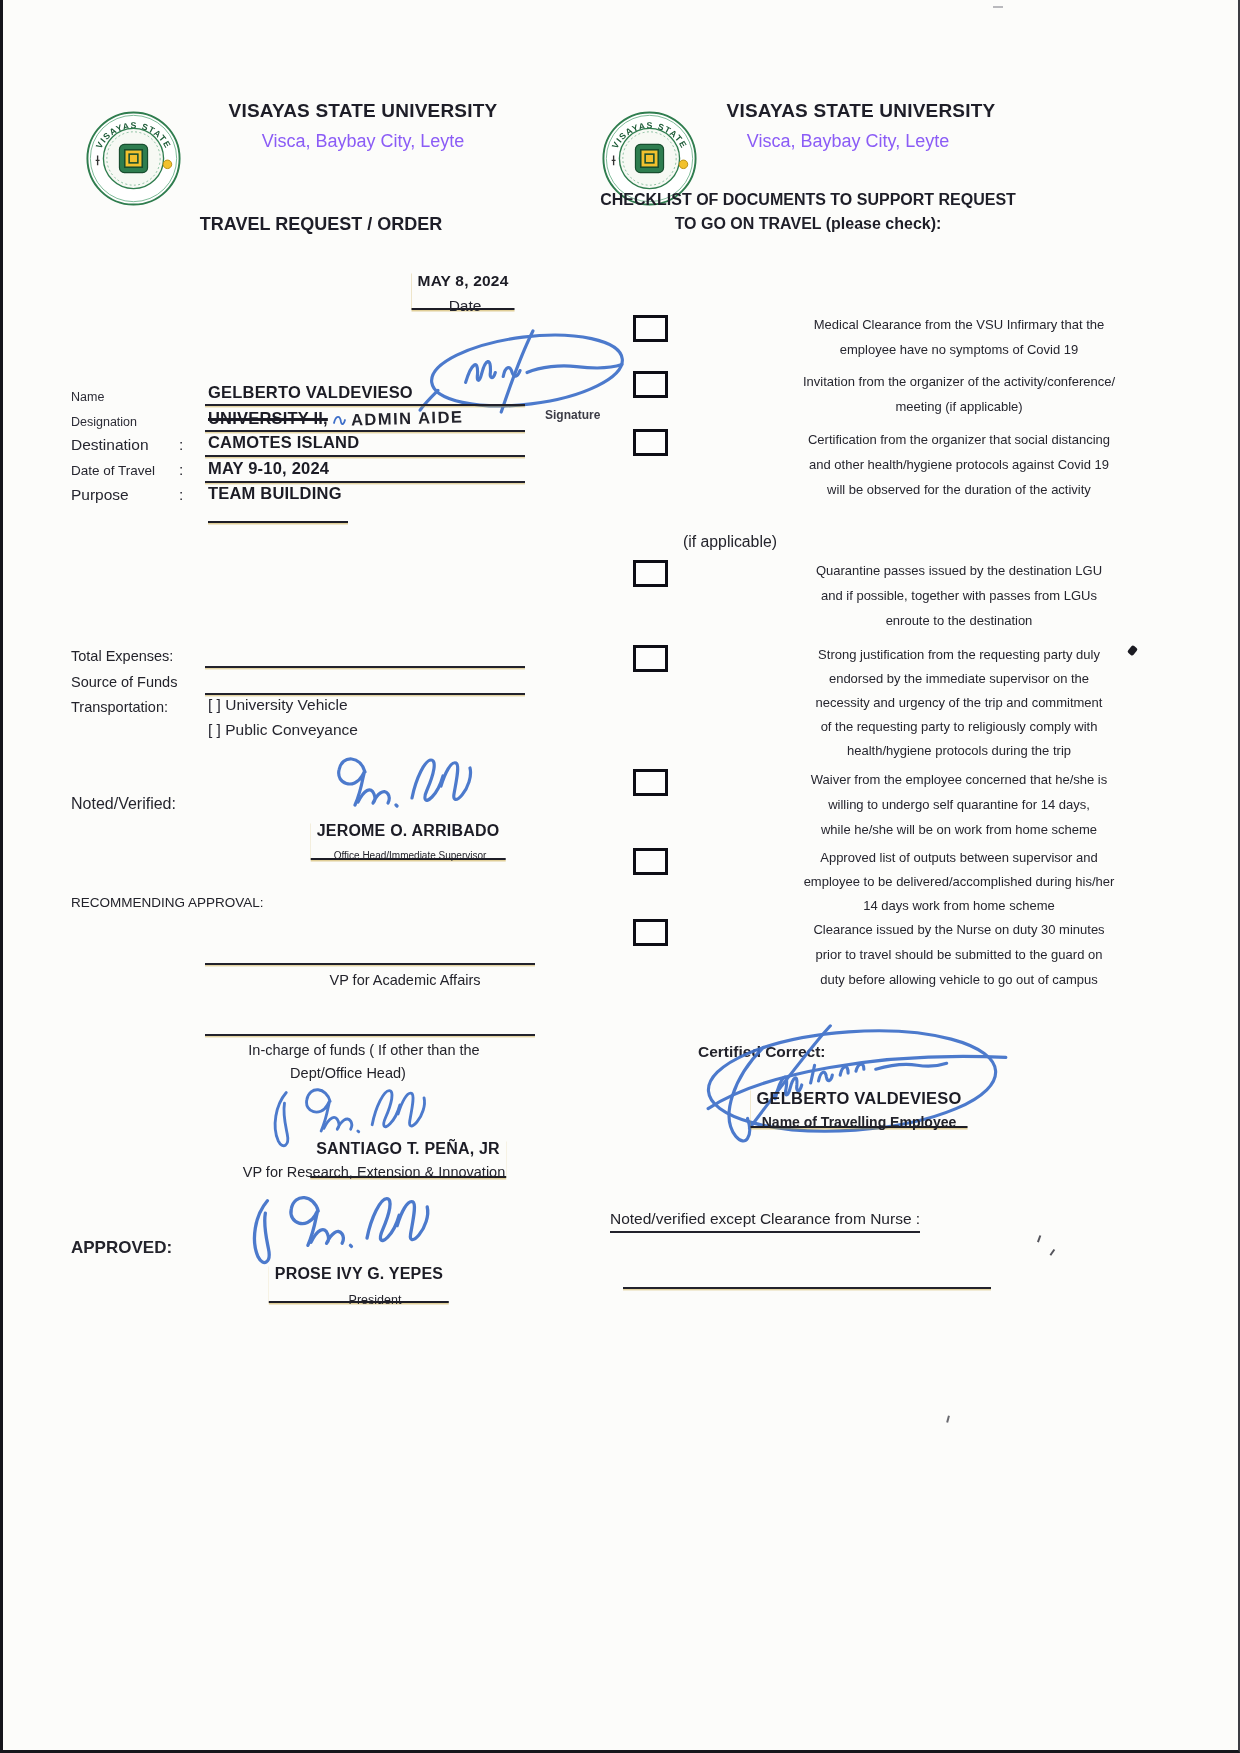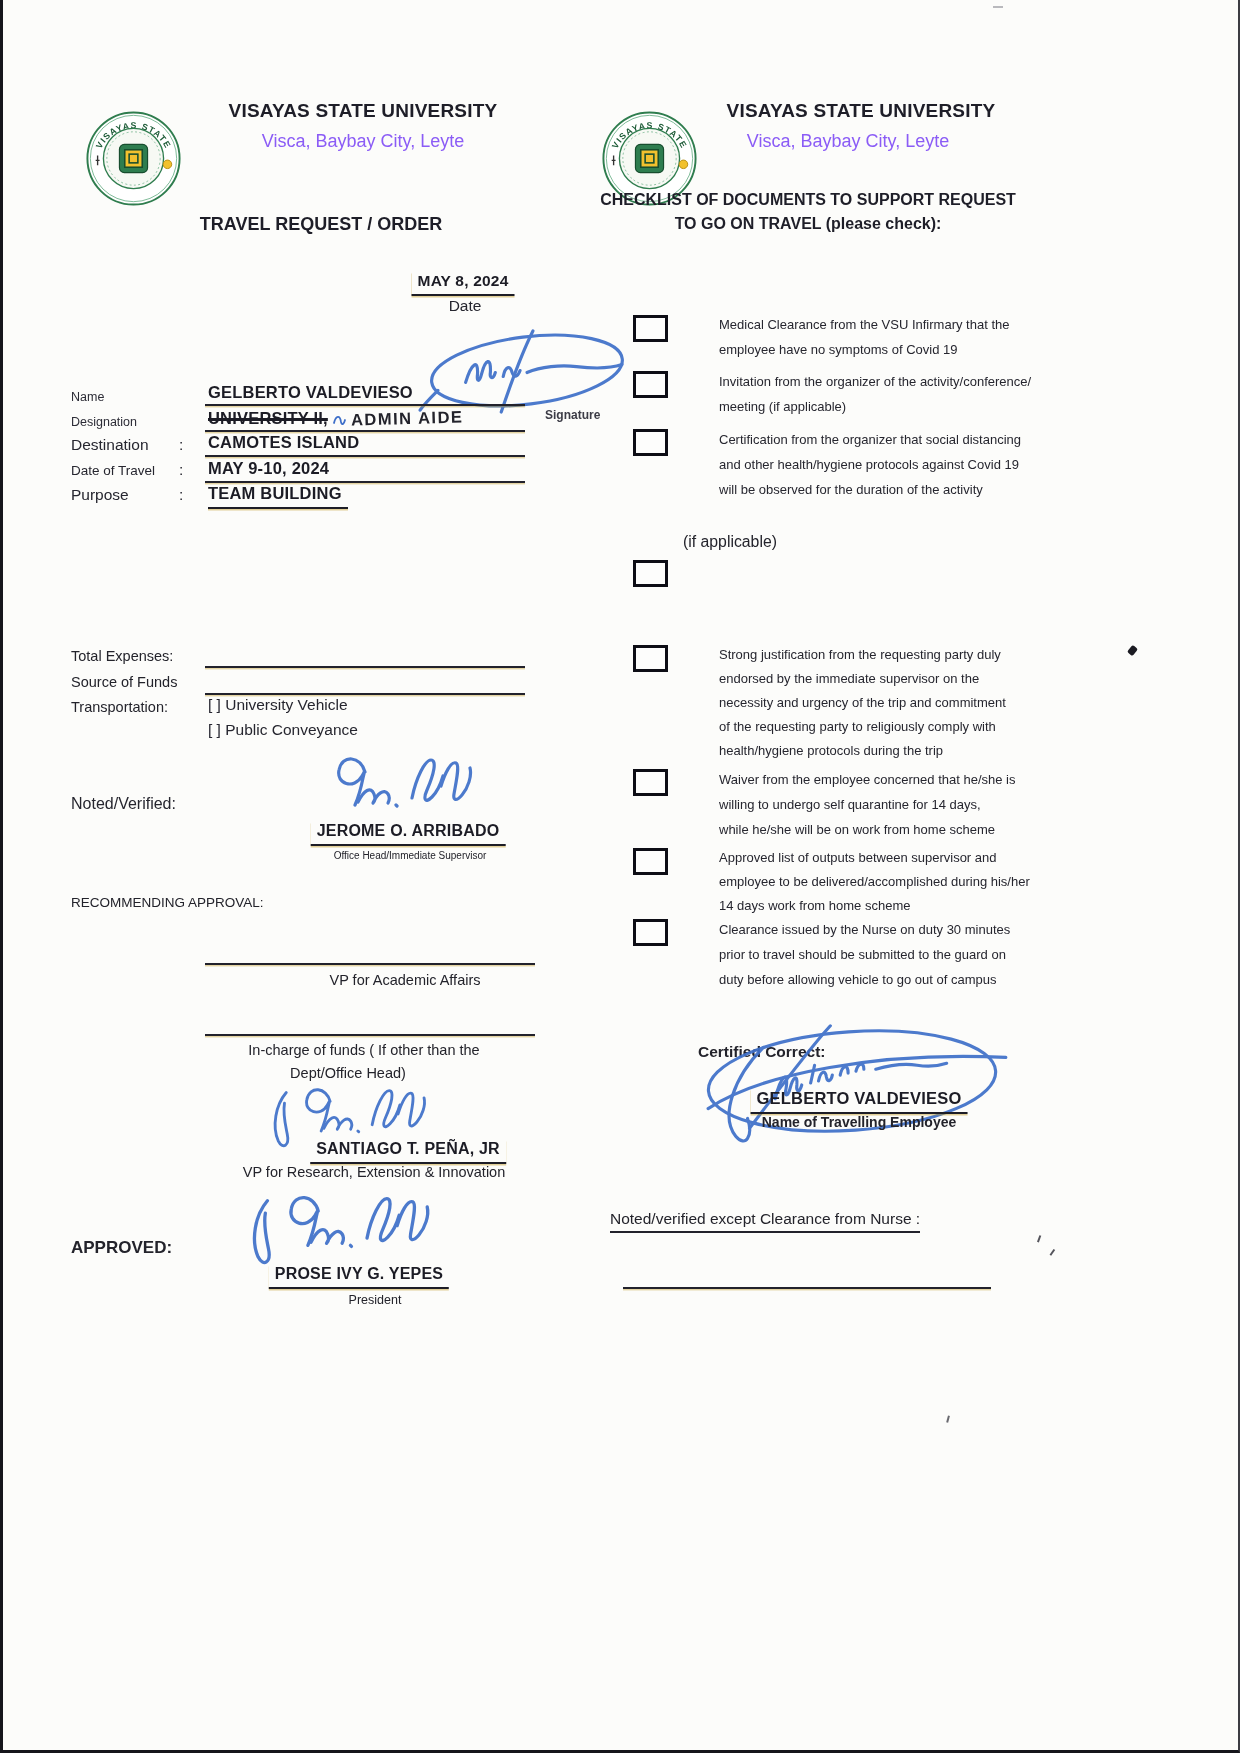--- a/index.html
+++ b/index.html
@@ -1,33 +1,33 @@
 <!DOCTYPE html>
 <html><head>
 <meta charset="utf-8">
 <style>
   html,body{margin:0;padding:0;background:#9a9aa0;}
   .page{
     position:relative;width:1240px;height:1753px;margin:0 auto;
     background:#fcfcfa;color:#23232b;overflow:hidden;box-sizing:border-box;
     font-family:"Liberation Sans",sans-serif;
-    border-left:3px solid #16161b;border-right:2px solid #3c3c42;border-bottom:3px solid #16161b;
+    border-left:3px solid #16161b;border-right:2px solid #3c3c42;border-bottom:3px solid #16161b;text-align:center;
   }
   .abs{position:absolute;}
   .ctr{transform:translateX(-50%);white-space:nowrap;}
   .b{font-weight:bold;}
   .hdr{font-size:19px;font-weight:bold;letter-spacing:.2px;color:#1e1e28;}
   .addr{font-size:18px;color:#8b5cf6;}
   .ft{font-size:18px;font-weight:bold;color:#1e1e28;}
   .rt{font-size:16px;font-weight:bold;color:#1e1e28;}
   .lbl-s{font-size:12.5px;color:#2c2c36;}
   .lbl-m{font-size:15.5px;color:#26262f;}
   .lbl-t{font-size:13.5px;color:#26262f;}
   .val{font-size:16.5px;font-weight:bold;letter-spacing:.2px;color:#1c1c25;}
-  .u2{border-bottom:2.5px solid #1d1d26;box-shadow:0 1.5px 0 rgba(190,150,30,.45);padding:0 6px 4px;}
+  .u2{border-bottom:2.5px solid #1d1d26;box-shadow:0 1.5px 0 rgba(190,150,30,.45);padding:0 6px 18px;}
   .rule{height:0;border-top:2.2px solid #22222c;box-shadow:0 1.4px 0 rgba(190,150,30,.4);}
   .ckbox{width:29px;height:21px;border:3.5px solid #0d0d15;background:#fdfdfc;}
   .ckitem{left:672px;width:480px;font-size:13px;line-height:25px;white-space:pre-line;color:#26262f;margin-left:44px;}
   .lh24{line-height:24px;}
   .strike{text-decoration:line-through;text-decoration-thickness:2.5px;}
   .hand{font-weight:bold;font-size:16.5px;letter-spacing:1.5px;transform:rotate(-1.6deg);display:inline-block;}
   .sig{position:absolute;opacity:.92;}
   .sig *{stroke:#3e6fc9;fill:none;stroke-width:3.2;stroke-linecap:round;stroke-linejoin:round;}
   .small-cap{font-size:12px;color:#3c3c46;font-weight:bold;}
   .artifact{background:#1b1b22;}
@@ -184,20 +184,23 @@
   <div class="abs ckitem" style="top:369px">Invitation from the organizer of the activity/conference/
 meeting (if applicable)</div>
 
   <div class="abs ckbox" style="left:630px;top:429px"></div>
   <div class="abs ckitem" style="top:427px">Certification from the organizer that social distancing
 and other health/hygiene protocols against Covid 19
 will be observed for the duration of the activity</div>
   <div class="abs" style="left:680px;top:533px;font-size:15.8px">(if applicable)</div>
 
   <div class="abs ckbox" style="left:630px;top:560px"></div>
+  <div class="abs ckitem" style="top:558px">Quarantine passes issued by the destination LGU
+and if possible, together with passes from LGUs
+enroute to the destination</div>
 
   <div class="abs ckbox" style="left:630px;top:645px"></div>
   <div class="abs ckitem lh24" style="top:643px">Strong justification from the requesting party duly
 endorsed by the immediate supervisor on the
 necessity and urgency of the trip and commitment
 of the requesting party to religiously comply with
 health/hygiene protocols during the trip</div>
 
   <div class="abs ckbox" style="left:630px;top:769px"></div>
   <div class="abs ckitem" style="top:767px">Waiver from the employee concerned that he/she is

